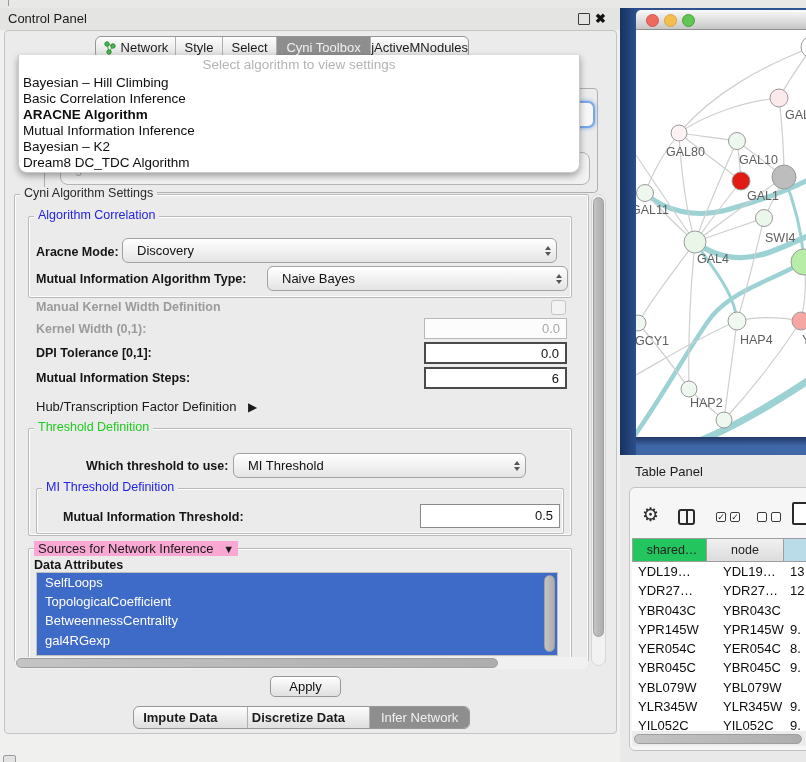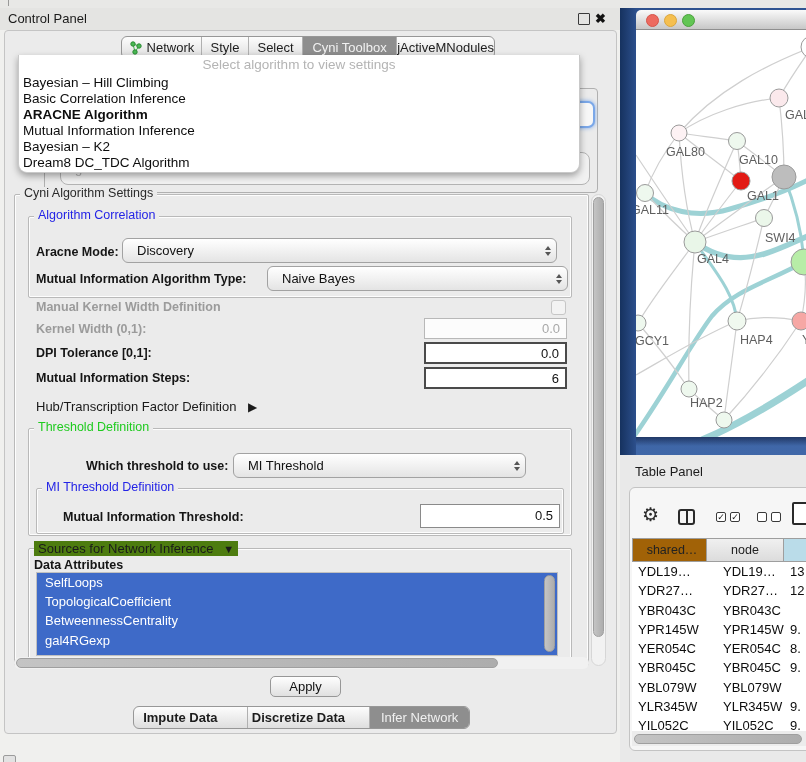--- a/index.html
+++ b/index.html
@@ -10,21 +10,21 @@
   .topstrip{left:0;top:0;width:806px;height:8px;background:#e8e8e6;}
   .titlebar{left:0;top:8px;width:620px;height:22px;background:#e4e4e2;color:#1a1a1a;font-size:13px;line-height:22px;padding-left:8px;box-sizing:border-box;}
   .float-btn{left:578px;top:13px;width:10px;height:10px;border:1.6px solid #3a3a3a;border-radius:1px;background:transparent;}
   .close-btn{left:595px;top:9px;font-size:13px;font-weight:bold;color:#111;line-height:20px;}
   .panel-outer{left:4px;top:30px;width:613px;height:704px;background:#ebebeb;border:1px solid #c4c4c4;border-radius:4px;box-sizing:border-box;}
   
   .segbar{display:flex;border:1px solid #979797;border-radius:6px;overflow:hidden;background:linear-gradient(#fdfdfd,#dedede);box-sizing:border-box;}
   .seg{height:100%;display:flex;align-items:center;justify-content:center;font-size:13px;color:#1c1c1c;border-left:1px solid #b0b0b0;box-sizing:border-box;}
   .seg:first-child{border-left:none;}
   .seg.sel{background:#8e8e8e;color:#f1f1f1;}
-  .toptabs{left:95px;top:36px;width:374px;height:23px;margin-left:26px;}
+  .toptabs{left:95px;top:36px;width:374px;height:23px;}
   .bottabs{left:133px;top:706px;width:337px;height:23px;gap:20px;}
   
   .dropdown{left:18px;top:55px;width:562px;height:118px;background:#ffffff;border:1px solid #c9c9c9;border-top:none;border-radius:0 0 9px 9px;box-shadow:0 3px 7px rgba(0,0,0,0.35);z-index:50;box-sizing:border-box;}
   .dd-head{text-align:center;color:#b4b4b4;font-size:13.5px;height:20px;line-height:20px;}
   .dd-item{font-size:13.5px;color:#0d0d0d;height:16px;line-height:16px;padding-left:4px;}
   .dd-item.bold{font-weight:bold;}
   
   .remnant-group{left:44px;top:88px;width:554px;height:105px;border:1px solid #b0b0b0;border-radius:4px;background:#ebebeb;box-sizing:border-box;}
   .remnant-combo-focus{left:300px;top:101px;width:295px;height:27px;border:2px solid #7aa7e8;border-radius:7px;background:#f7f7f7;box-shadow:0 0 4px #7aa7e8;box-sizing:border-box;}
   .remnant-combo{left:60px;top:152px;width:530px;height:33px;border:1px solid #b3b3b3;border-radius:8px;background:#f1f1f1;color:#b0b0b0;font-size:13px;line-height:31px;padding-left:14px;box-sizing:border-box;}
@@ -64,21 +64,21 @@
   .splitcol::after{content:"";position:absolute;left:6px;top:0;width:2px;height:12px;background:#2a2a2a;}
   .cb{position:absolute;width:10px;height:10px;border:1.5px solid #3a3a3a;border-radius:2px;box-sizing:border-box;font-size:9px;line-height:8px;text-align:center;color:#222;background:#fff;}
   .doc-icon{left:792px;top:502px;width:18px;height:23px;border:2px solid #2a2a2a;border-radius:2px;background:#fff;box-sizing:border-box;}
   .th{position:absolute;height:24px;border:1px solid #9e9e9e;box-sizing:border-box;font-size:12.5px;color:#222;text-align:center;line-height:22px;}
   .rows{left:632px;top:562px;width:174px;height:169px;background:#ffffff;overflow:hidden;}
   .trow{display:flex;height:19.3px;line-height:19.3px;font-size:13px;color:#0d0d0d;}
   .td1{width:75px;padding-left:6px;box-sizing:border-box;}
   .td2{width:76px;padding-left:16px;box-sizing:border-box;}
   .td3{width:23px;padding-left:7px;box-sizing:border-box;}
   .hub-row{position:absolute;font-size:13px;color:#1a1a1a;}
-  .src-title{position:absolute;font-size:13px;color:#1a1a1a;background:#4d7c0f;padding:0 4px;}
+  .src-title{position:absolute;font-size:13px;color:#1a1a1a;background:#f9a8d4;padding:0 4px;}
   .tick{left:8px;top:0;width:1px;height:6px;background:#999;}
 </style>
 </head>
 <body>
 
 <div id="root">
 
   <div class="abs topstrip"></div>
   <div class="abs tick"></div>
 
@@ -320,21 +320,21 @@
   <div class="abs tp-panel"></div>
 
   <div class="abs gear">⚙</div>
   <div class="abs splitcol"></div>
   <div class="cb" style="left:716px;top:512px;">✓</div>
   <div class="cb" style="left:730px;top:512px;">✓</div>
   <div class="cb" style="left:757px;top:512px;"></div>
   <div class="cb" style="left:771px;top:512px;"></div>
   <div class="abs doc-icon"></div>
 
-  <div class="th" style="left:632px;top:538px;width:80px;background:#a16207;">shared…</div>
+  <div class="th" style="left:632px;top:538px;width:80px;background:#22c55e;">shared…</div>
   <div class="th" style="left:706px;top:538px;width:78px;background:linear-gradient(#f0f0f0,#dcdcdc);">node</div>
   <div class="th" style="left:783px;top:538px;width:30px;background:#badce9;"></div>
 
   <div class="abs rows">
     <div class="trow">
         <span class="td1">YDL19…</span>
         <span class="td2">YDL19…</span>
         <span class="td3">13</span>
       </div>
     <div class="trow">

